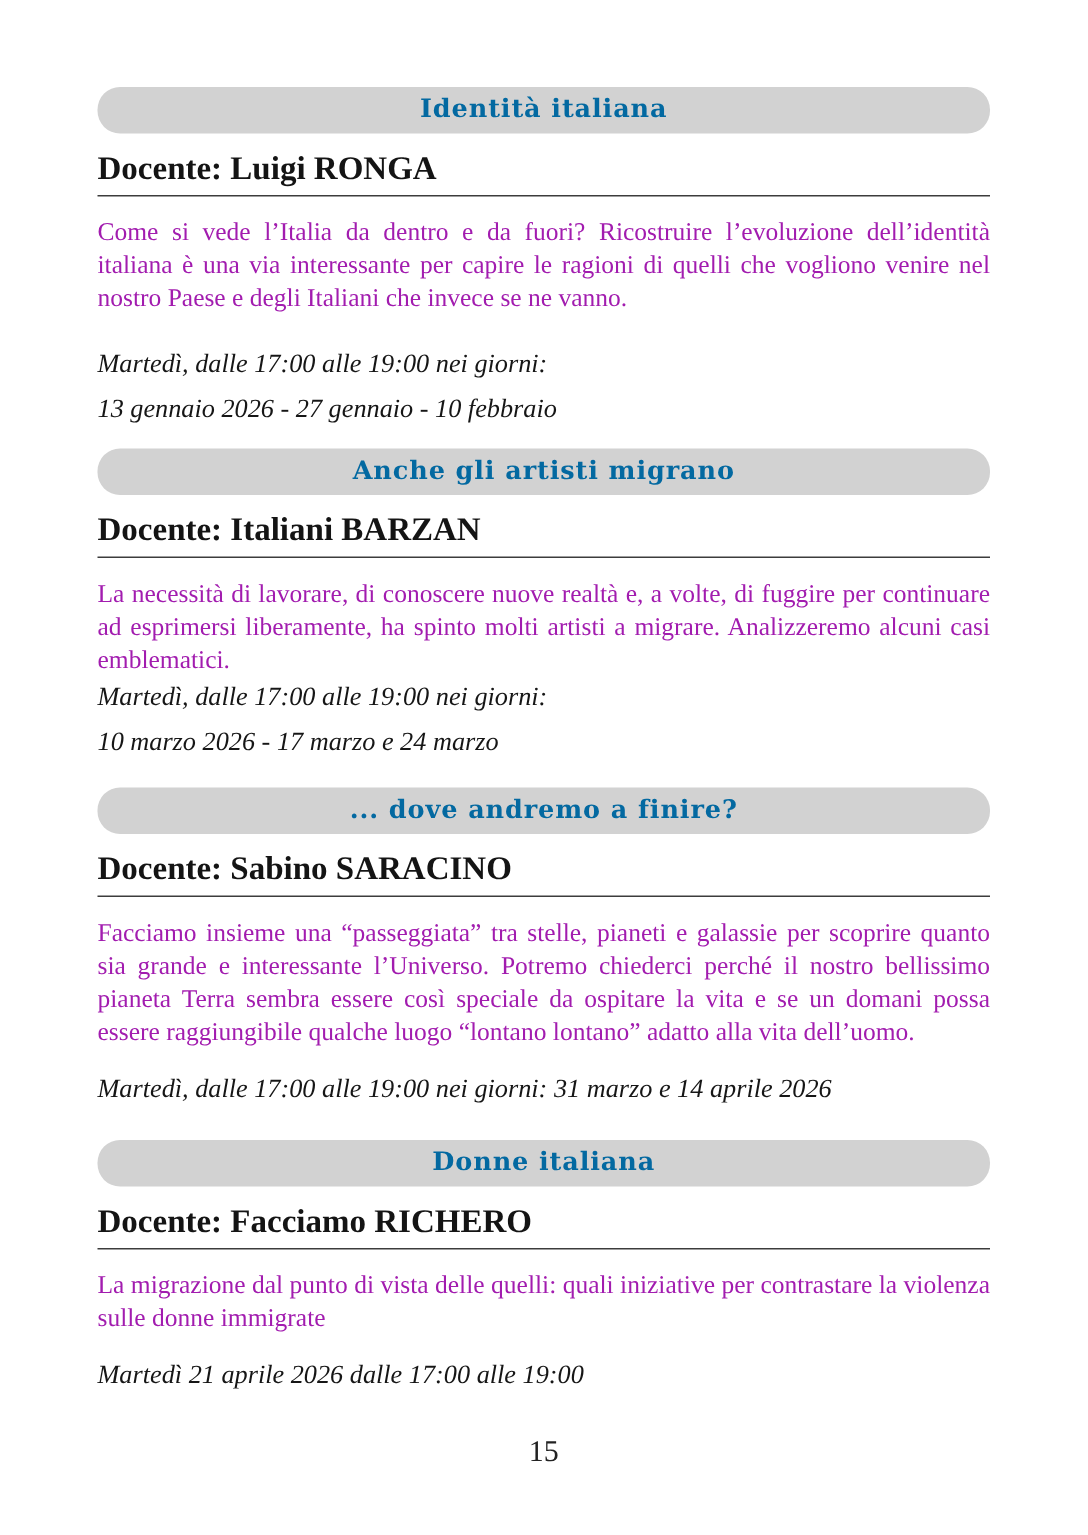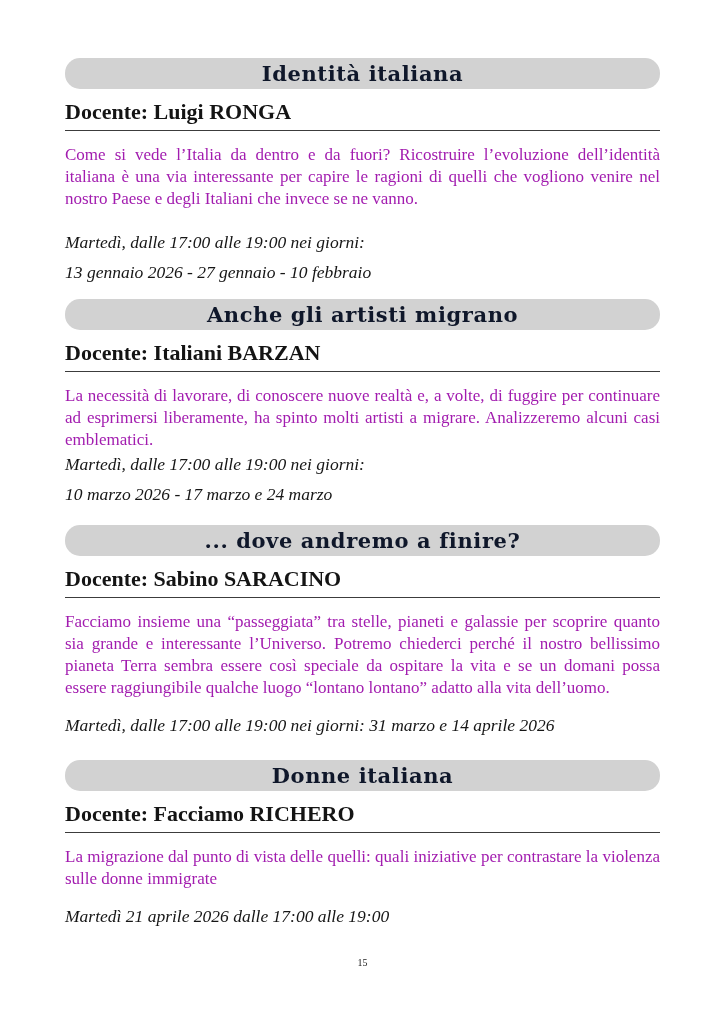--- a/index.html
+++ b/index.html
@@ -21,23 +21,23 @@
     background: #d2d2d2;
     border-radius: 15px;
     display: flex;
     align-items: center;
     justify-content: center;
     margin: 0 0 13px 0;
   }
   .banner-title {
     font-family: "DejaVu Serif", serif;
     font-weight: 800;
-    font-size: 21px;
+    font-size: 17px;
     letter-spacing: 0.6px;
-    color: #0f172a;
+    color: #0369a1;
     margin: 0;
     line-height: 1;
   }
   .docente {
     font-weight: bold;
     font-size: 22px;
     line-height: 20px;
     margin: 0 0 8px 0;
     color: #141414;
   }
@@ -64,21 +64,21 @@
   }
   .schedule.gap-after-lg { margin-bottom: 16px; }
   .schedule.gap-after-xl { margin-bottom: 20px; font-style: italic; }
   .schedule.gap-after-xxl { margin-bottom: 24px; }
   .footer {
     position: absolute;
     top: 957px;
     left: 0;
     width: 100%;
     text-align: center;
-    font-size: 10px;
+    font-size: 20px;
     color: #222222;
   }
 </style>
 </head>
 <body>
 
 <div class="content">
 
   <section>
     <div class="banner">

